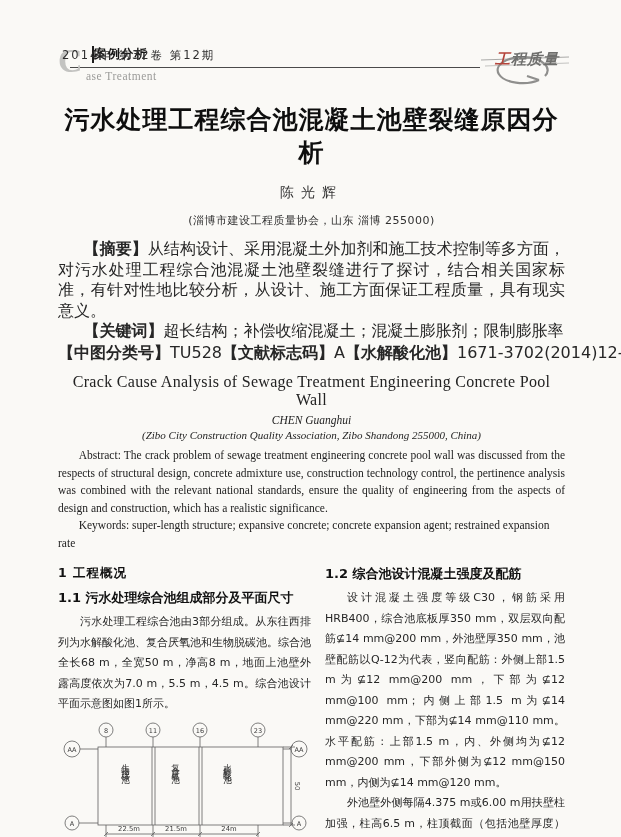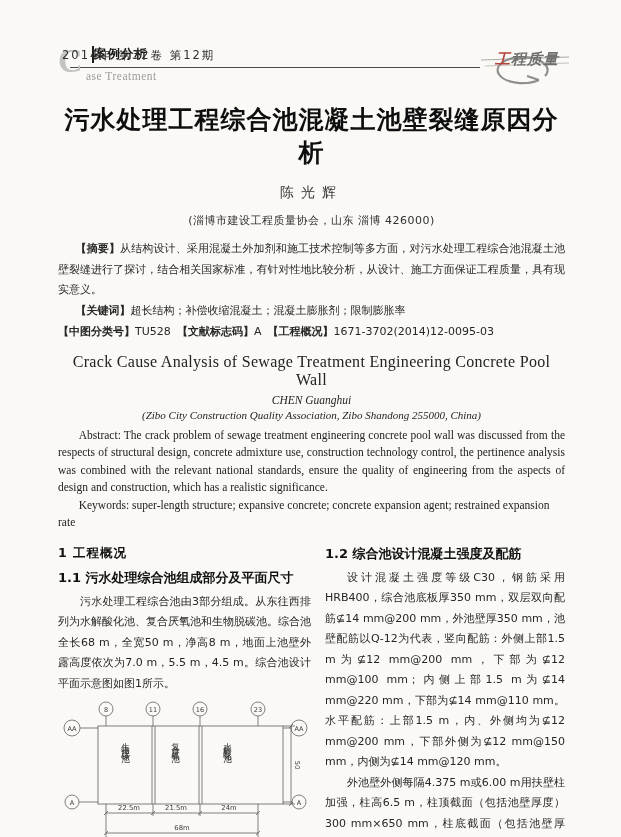--- a/index.html
+++ b/index.html
@@ -39,21 +39,21 @@
 
   
   .title-zh {
     margin-top:9px; text-align:center;
     font-size:25px; font-weight:bold; color:#0e0e0e; letter-spacing:1px;
   }
   .author-zh { margin-top:15px; text-align:center; font-size:14px; letter-spacing:7px; color:#333; }
   .affil-zh { margin-top:11px; text-align:center; font-size:11px; color:#2f2f2f; letter-spacing:0.5px; }
 
   
-  .cn-meta { margin-top:11px; font-size:11px; line-height:20.5px; color:#262626; }
+  .cn-meta { margin-top:11px; font-size:16px; line-height:20.5px; color:#262626; }
   .cn-meta p { text-align:justify; text-indent:1.6em; }
   .cn-meta .lbl { font-weight:bold; }
   .meta-row { display:flex; justify-content:space-between; width:86%; text-indent:0 !important; margin-top:1px; }
   .meta-row .item { white-space:nowrap; }
 
   
   .en-block { font-family:"Liberation Serif","DejaVu Serif",serif; color:#222; }
   .en-title { margin-top:10px; text-align:center; font-size:16px; letter-spacing:0.3px; }
   .en-author { margin-top:5px; text-align:center; font-size:11.5px; font-style:italic; }
   .en-affil { margin-top:3px; text-align:center; font-size:11px; font-style:italic; }
@@ -97,29 +97,29 @@
       <line x1="6" y1="24" x2="90" y2="21" stroke="#b5b5b3" stroke-width="0.8"></line>
       <path d="M 66 34 A 25 13 0 1 0 60 38 M 60 38 L 48 34" stroke="#8f8f8d" stroke-width="2.2" fill="none"></path>
       <text x="16" y="22" font-size="15" font-weight="bold" font-style="italic" fill="#b4443a">工</text>
       <text x="32" y="22" font-size="15" font-weight="bold" font-style="italic" fill="#6f6f6d" letter-spacing="1">程质量</text>
     </svg>
   </div>
 </header>
 
 <h1 class="title-zh">污水处理工程综合池混凝土池壁裂缝原因分析</h1>
 <div class="author-zh">陈光辉</div>
-<div class="affil-zh">(淄博市建设工程质量协会，山东 淄博 426000)</div>
+<div class="affil-zh">(淄博市建设工程质量协会，山东 淄博 255000)</div>
 
 <section class="cn-meta">
   <p><span class="lbl">【摘要】</span><span>从结构设计、采用混凝土外加剂和施工技术控制等多方面，对污水处理工程综合池混凝土池壁裂缝进行了探讨，结合相关国家标准，有针对性地比较分析，从设计、施工方面保证工程质量，具有现实意义。</span></p>
   <p><span class="lbl">【关键词】</span><span>超长结构；补偿收缩混凝土；混凝土膨胀剂；限制膨胀率</span></p>
   <p class="meta-row">
     <span class="item"><span class="lbl">【中图分类号】</span><span>TU528</span></span>
     <span class="item"><span class="lbl">【文献标志码】</span><span>A</span></span>
-    <span class="item"><span class="lbl">【工程概况】</span><span>1671-3702(2014)12-0095-03</span></span>
+    <span class="item"><span class="lbl">【水解酸化池】</span><span>1671-3702(2014)12-0095-03</span></span>
   </p>
 </section>
 
 <section class="en-block">
   <div class="en-title">Crack Cause Analysis of Sewage Treatment Engineering Concrete Pool Wall</div>
   <div class="en-author">CHEN Guanghui</div>
   <div class="en-affil">(Zibo City Construction Quality Association, Zibo Shandong 255000, China)</div>
   <p class="en-abs">Abstract: The crack problem of sewage treatment engineering concrete pool wall was discussed from the respects of structural design, concrete admixture use, construction technology control, the pertinence analysis was combined with the relevant national standards, ensure the quality of engineering from the aspects of design and construction, which has a realistic significance.</p>
   <p class="en-kw">Keywords: super-length structure; expansive concrete; concrete expansion agent; restrained expansion rate</p>
 </section>

